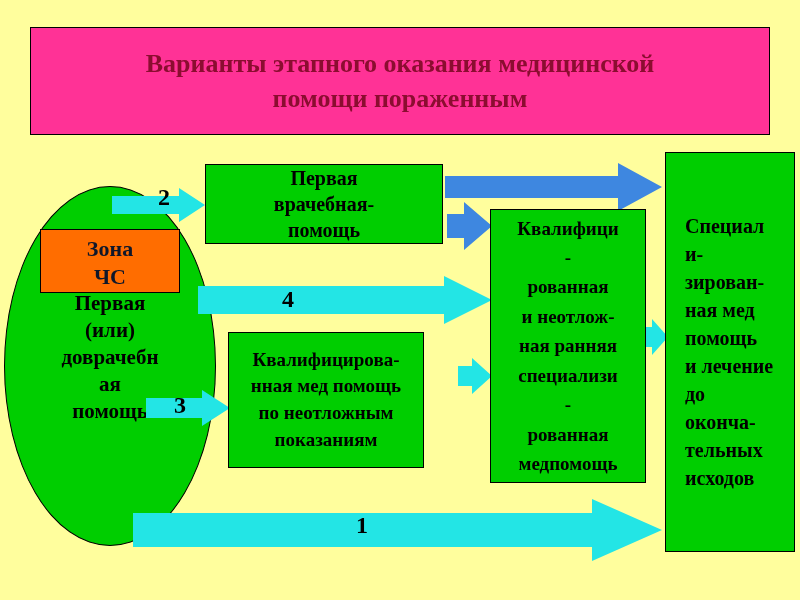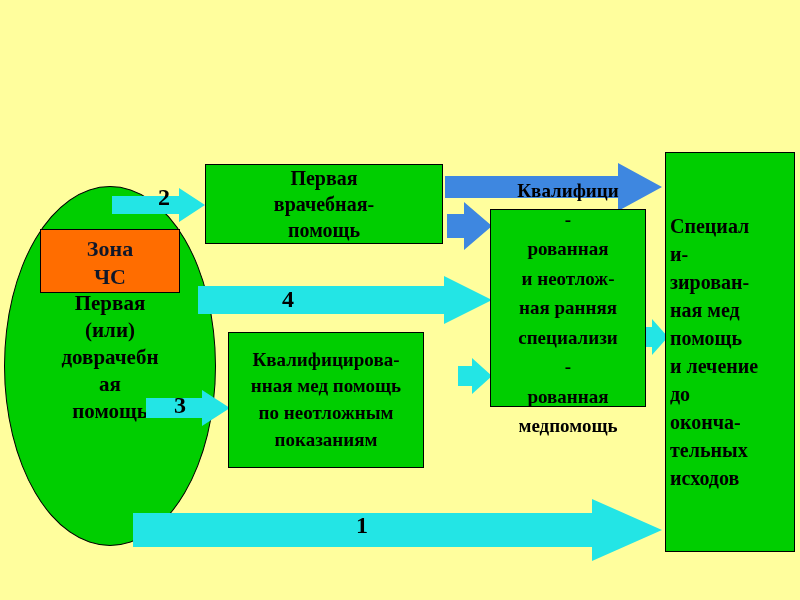--- a/index.html
+++ b/index.html
@@ -81,41 +81,45 @@
     border: 1px solid #000;
     box-sizing: border-box;
     color: #000;
     font-weight: bold;
     display: flex; align-items: center; justify-content: center;
     text-align: center;
     z-index: 4;
   }
   .node-first-physician  { left: 205px; top: 164px; width: 238px; height: 80px;  font-size: 20px; line-height: 1.3; }
   .node-qualified-urgent { left: 228px; top: 332px; width: 196px; height: 136px; font-size: 19px; line-height: 1.4; }
-  .node-qualified-spec   { left: 490px; top: 209px; width: 156px; height: 198px; font-size: 19px; line-height: 1.55; }
+  .node-qualified-spec   { left: 490px; top: 209px; width: 156px; height: 274px; font-size: 19px; line-height: 1.55; }
   .node-specialized      { left: 665px; top: 152px; width: 130px; height: 400px; font-size: 20px; line-height: 1.4;
-                           justify-content: flex-start; text-align: left; padding-left: 4px; }
+                           justify-content: flex-start; text-align: left; padding-left: 19px; }
 
   .arrow-num {
     position: absolute;
     z-index: 5;
     font-size: 24px;
     font-weight: bold;
     color: #000;
   }
   .num-1 { left: 356px; top: 512px; }
   .num-2 { left: 158px; top: 184px; }
   .num-3 { left: 174px; top: 392px; }
   .num-4 { left: 282px; top: 286px; }
 </style>
 </head>
 <body>
 
 <div class="slide">
 
+  <div class="title-box">
+    <div class="title-text">Варианты этапного оказания медицинской
+помощи пораженным</div>
+  </div>
 
   <div class="ellipse"></div>
   <div class="ellipse-label pre">Первая
 (или)
 доврачебн
 ая
 помощь</div>
 
   <div class="zone-box">
     <span class="pre">Зона

